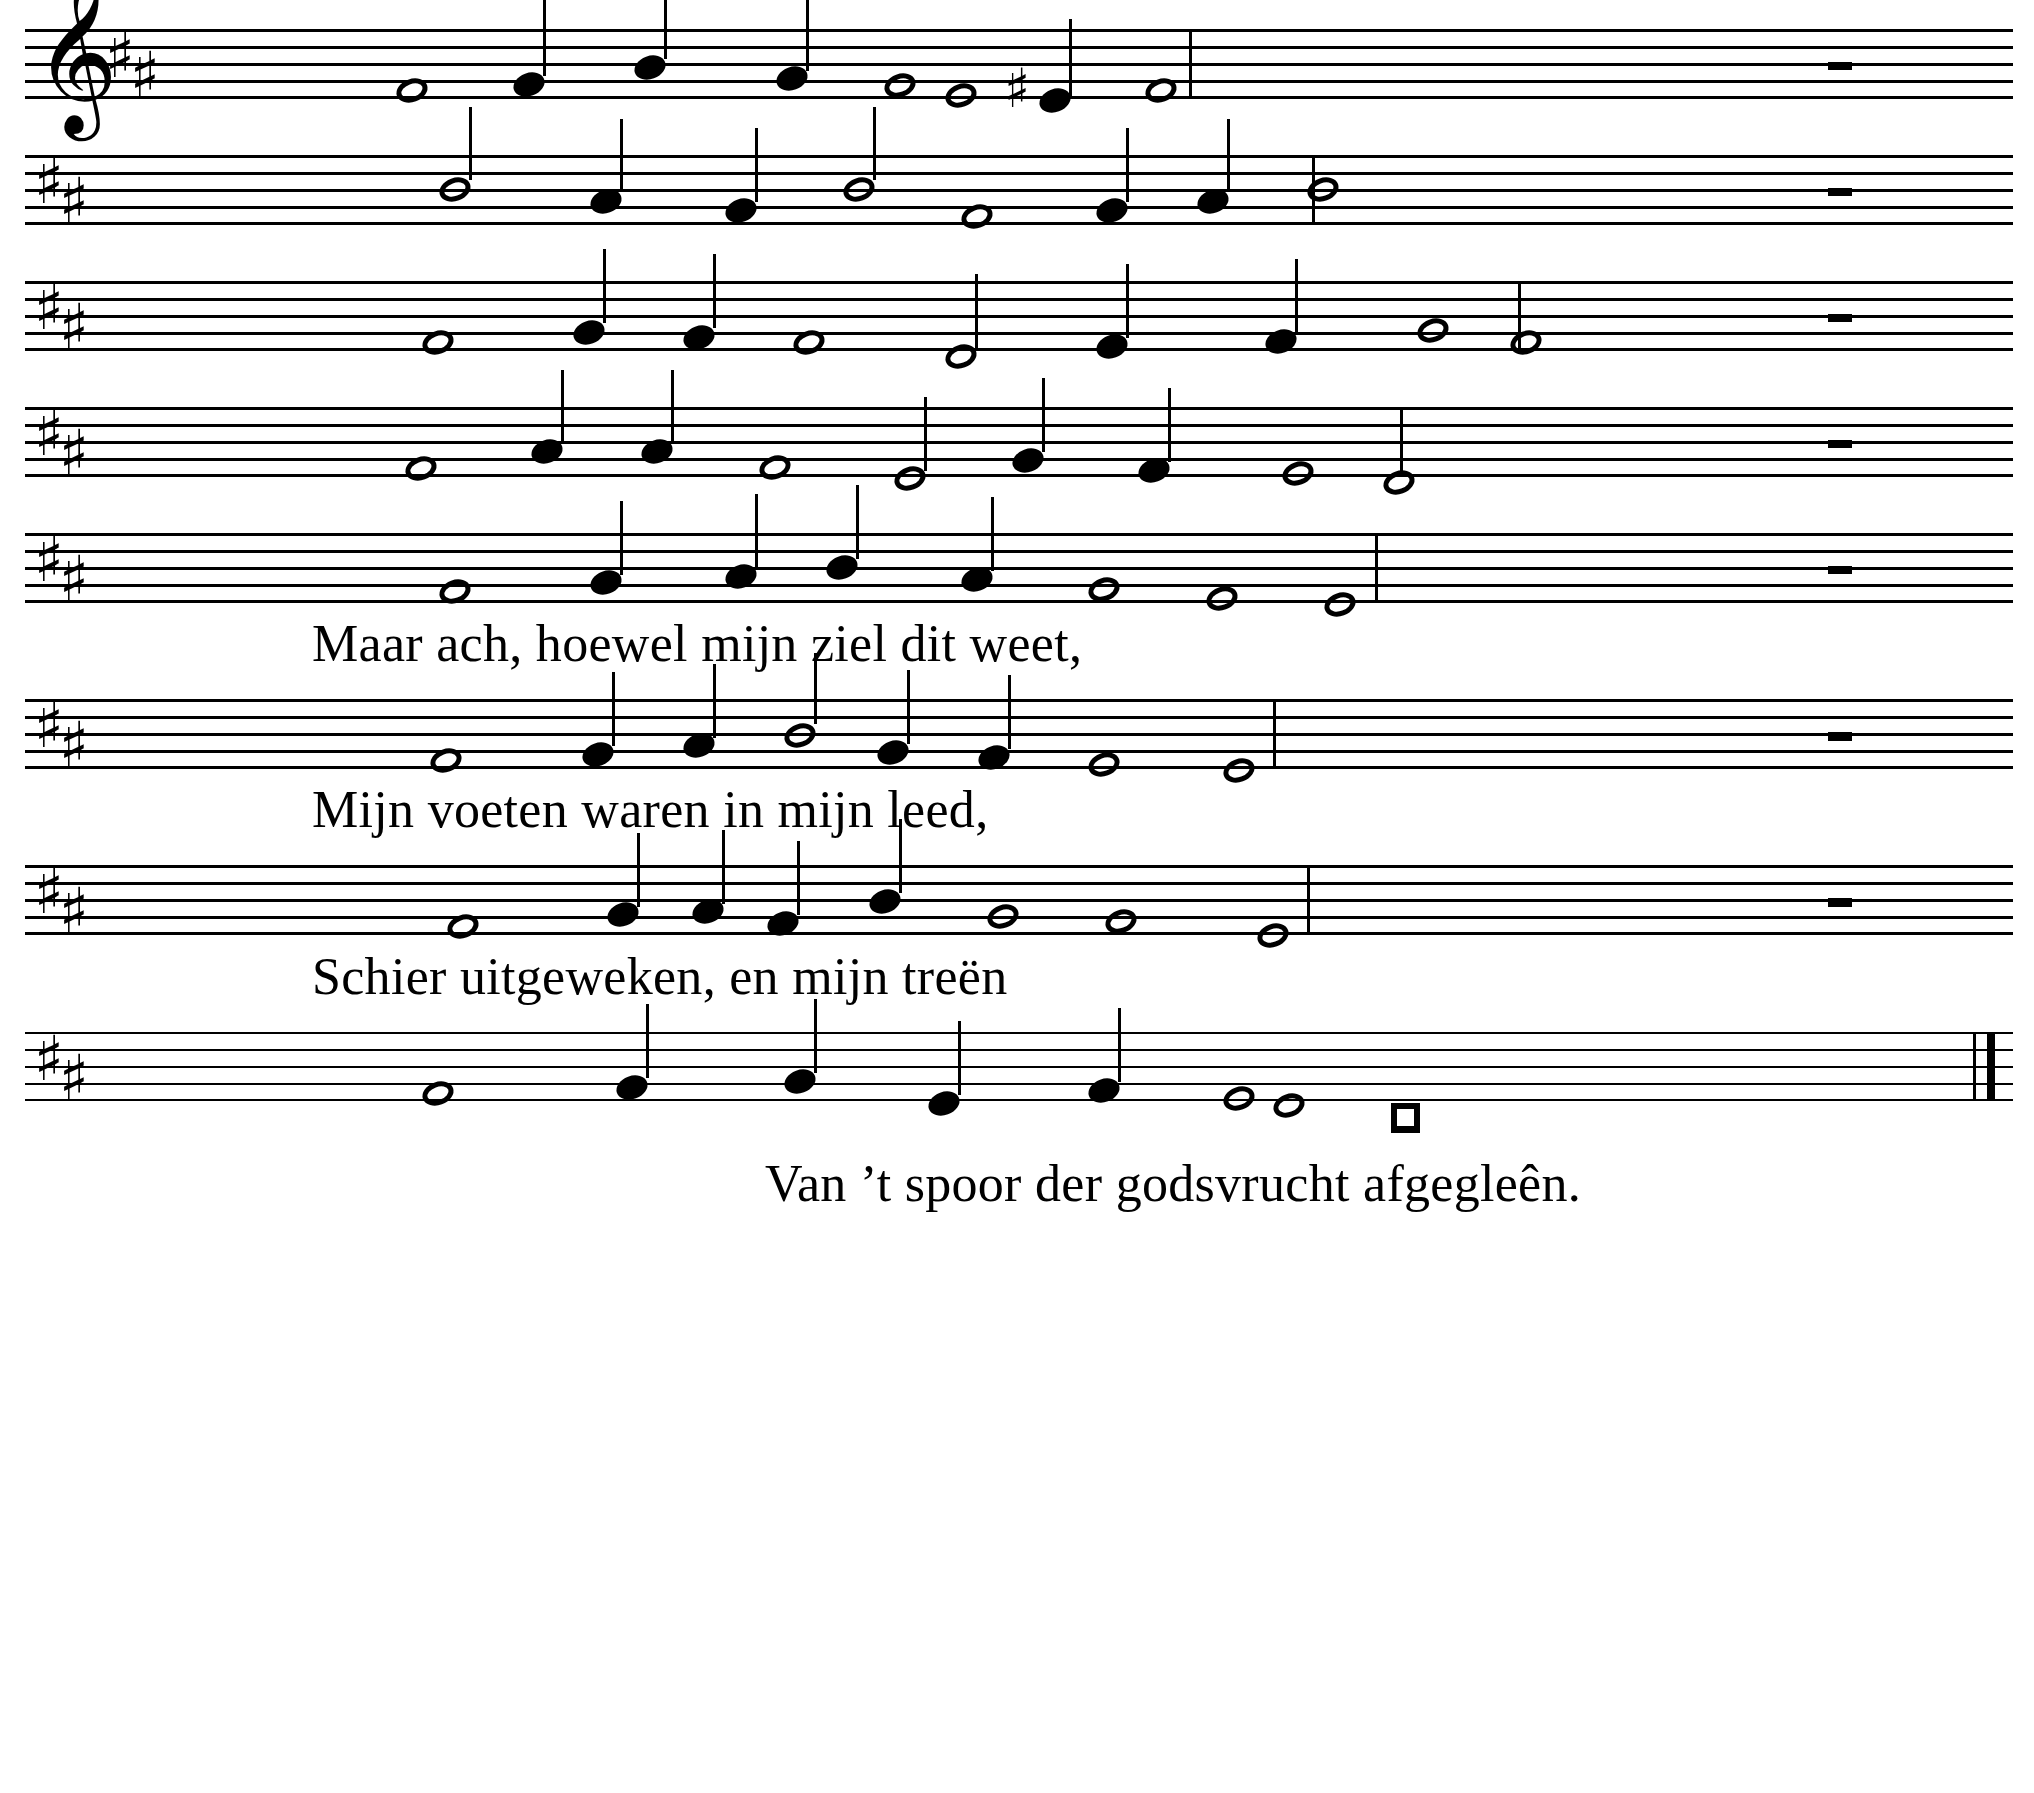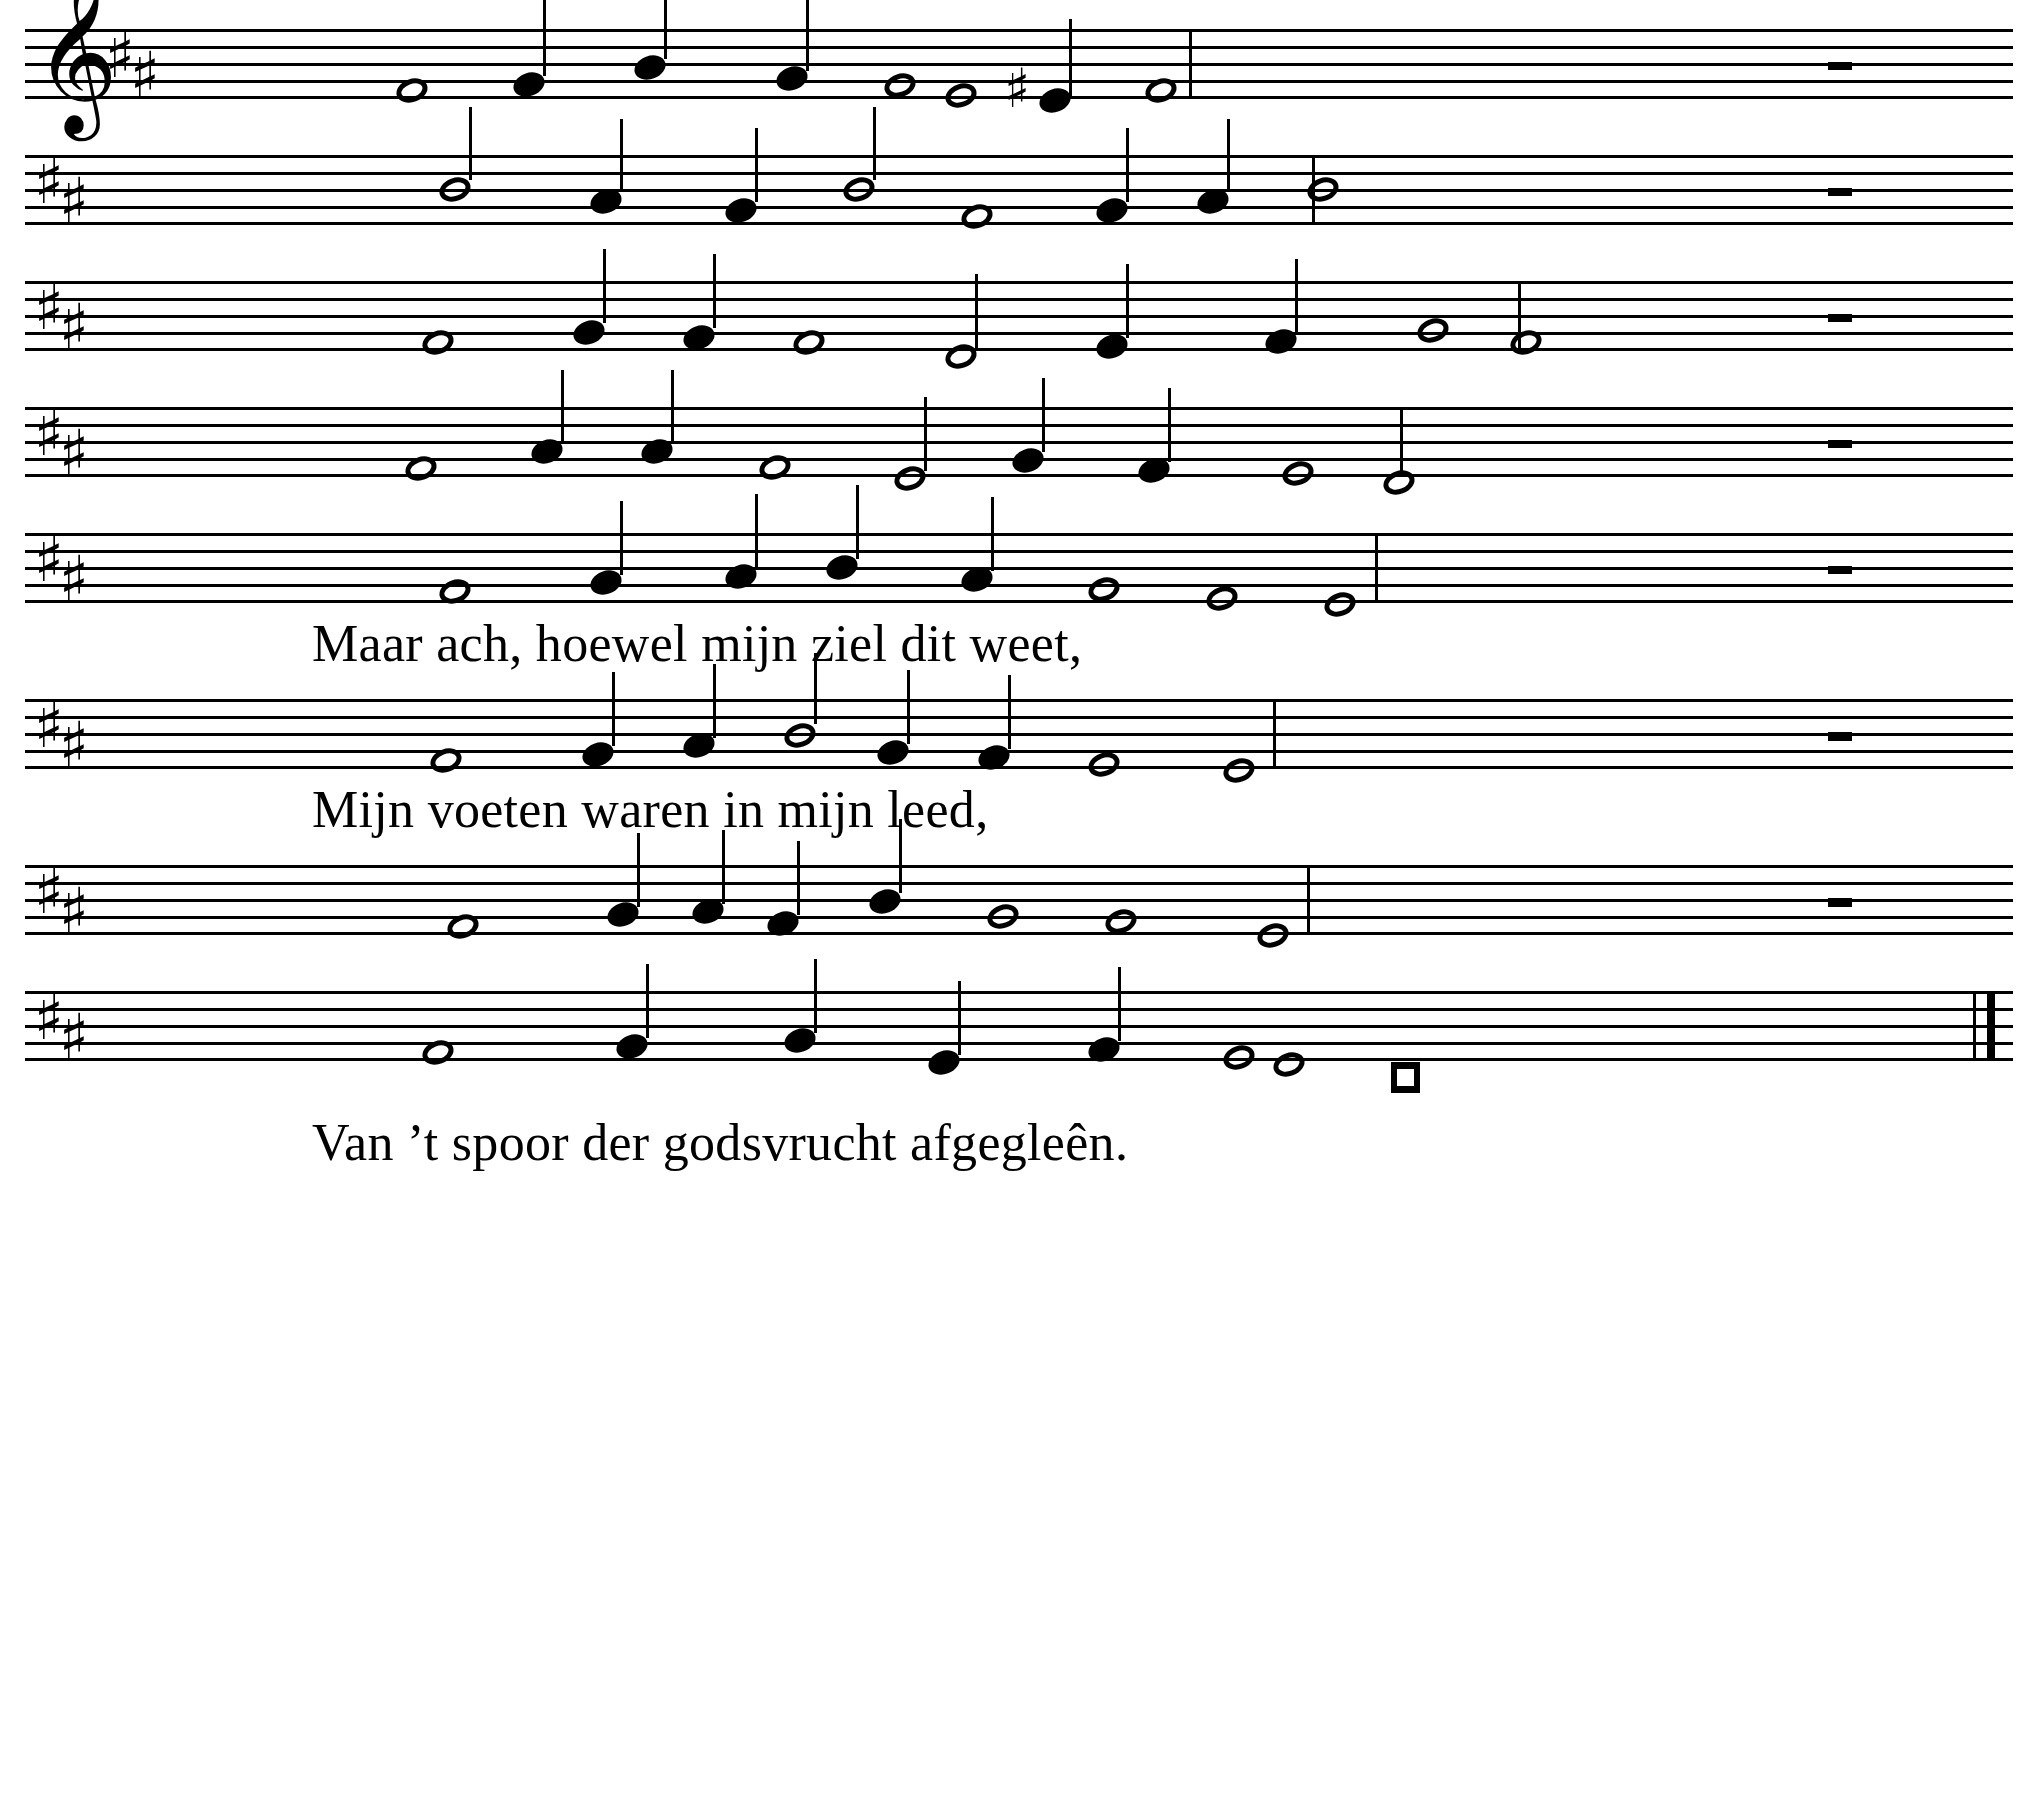--- a/index.html
+++ b/index.html
@@ -471,20 +471,21 @@
       </div>
       <div class="note" style="left:1105px; top:0;">
         <div class="head open" style="left:0; top:74px;"></div>
       </div>
       <div class="note" style="left:1257px; top:0;">
         <div class="head open" style="left:0; top:88px;"></div>
       </div>
       <div class="barline" style="left:1307px;"></div>
       <div class="rest" style="left:1828px; top:62px;"></div>
     </div>
+    <p class="lyric"><span>Schier uitgeweken, en mijn treën</span></p>
   </div>
 
   <div class="system">
     <div class="staff">
       <div class="stafflines">
         <div class="ln l0"></div>
           <div class="ln l1"></div>
           <div class="ln l2"></div>
           <div class="ln l3"></div>
           <div class="ln l4"></div>
@@ -519,17 +520,17 @@
       </div>
       <div class="finalnote" style="left:1391px; top:100px;">
         <div class="bar-h" style="left:0; top:0;"></div>
         <div class="bar-h" style="left:0; top:23.6px;"></div>
         <div class="bar-v" style="left:0; top:0;"></div>
         <div class="bar-v" style="left:23px; top:0;"></div>
       </div>
       <div class="endbar-thin" style="left:1973px;"></div>
       <div class="endbar-thick" style="left:1987px;"></div>
     </div>
-    <p class="lyric" style="margin-top:29px;"><span>Van ’t spoor der godsvrucht afgegleên.</span></p>
+    <p class="lyric" style="margin-top:29px;text-align:center;"><span>Van ’t spoor der godsvrucht afgegleên.</span></p>
   </div>
 
 </div>
 
 
 </body></html>

